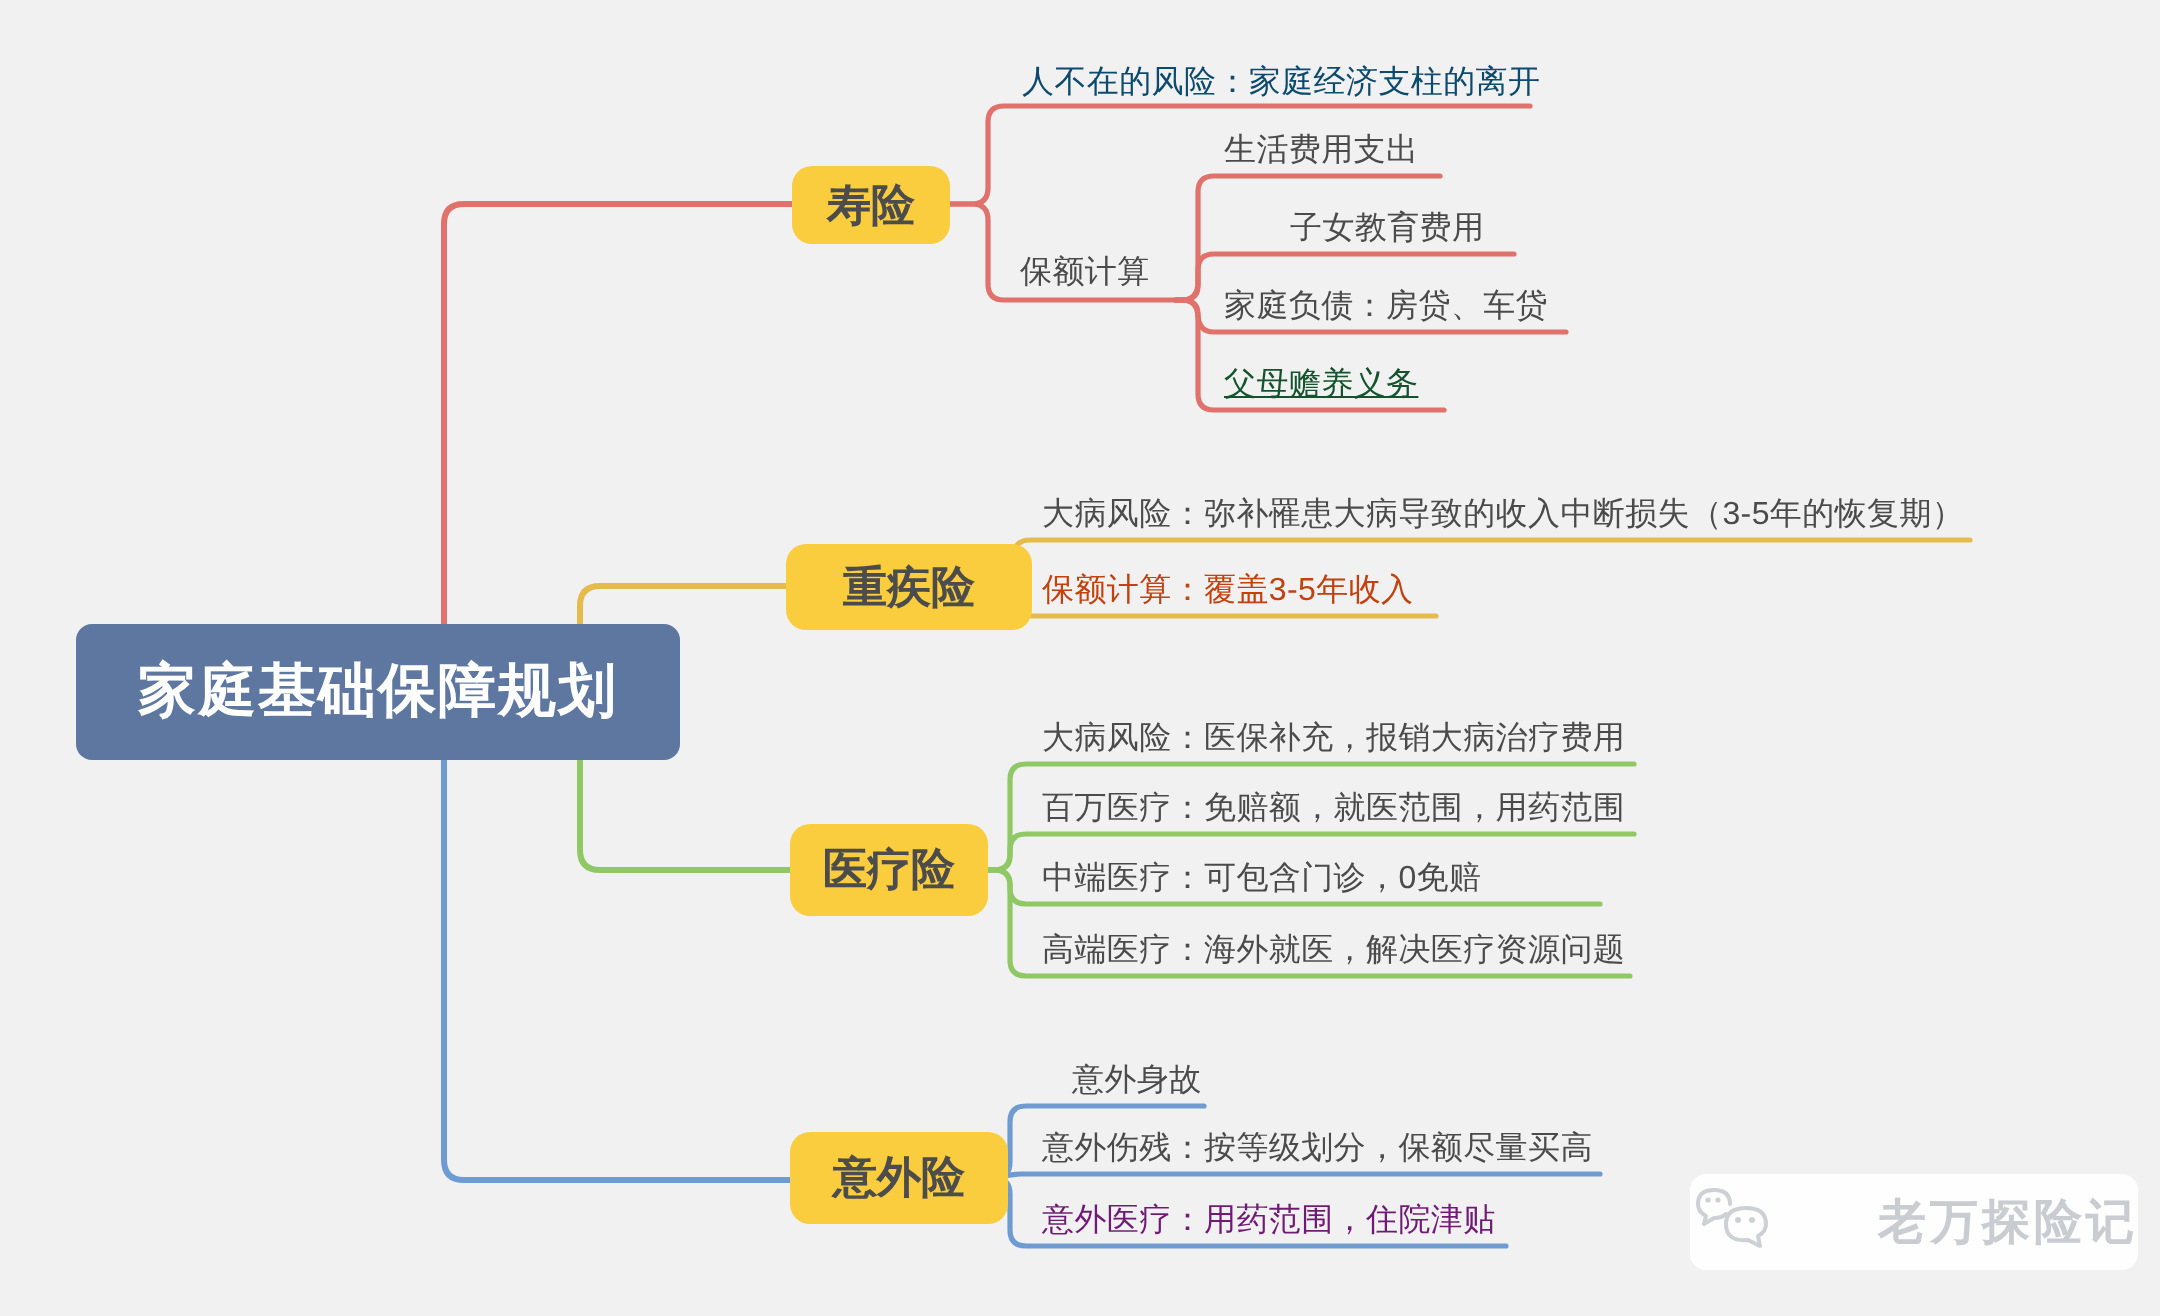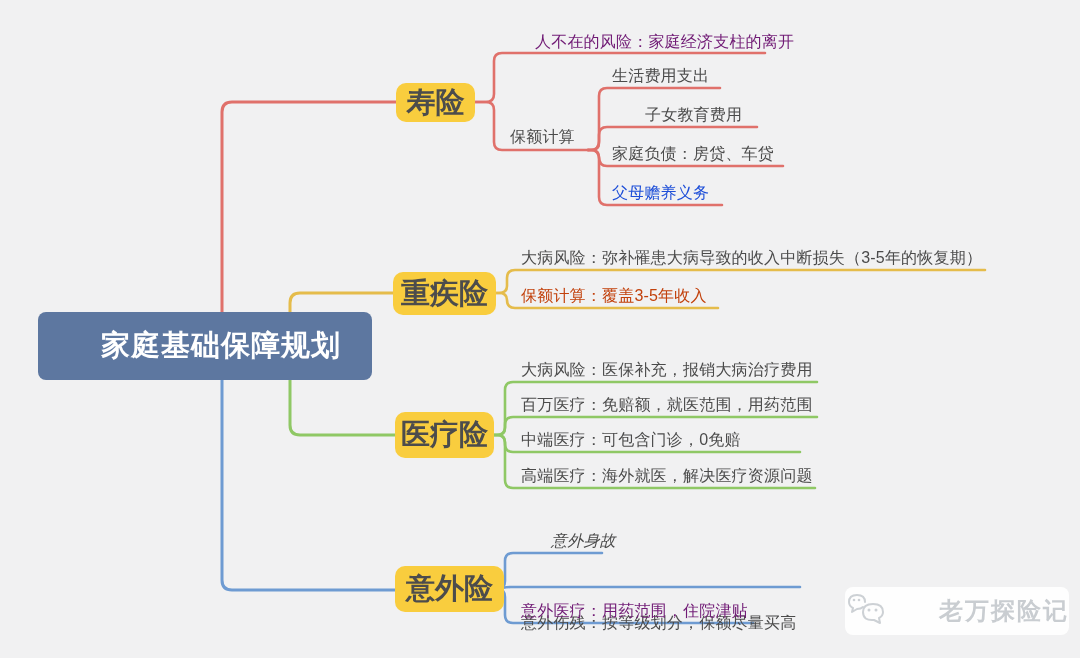--- a/index.html
+++ b/index.html
@@ -13,31 +13,30 @@
   }
   svg.links{position:absolute;left:0;top:0;width:1080px;height:658px;}
   .link{fill:none;stroke-width:2.6;stroke-linecap:round;}
   .trunk{stroke-width:3;}
   .rootnode{
     position:absolute;left:38px;top:312px;width:302px;height:68px;
     border-radius:8px;
     display:flex;align-items:center;justify-content:center;
     font-size:29px;font-weight:bold;letter-spacing:1px;
     cursor:default;
-    padding-left:32px;
   }
   .bnode{
     position:absolute;
     border-radius:10px;
     display:flex;align-items:center;justify-content:center;
-    font-size:29px;font-weight:bold;
+    font-size:22px;font-weight:bold;
     cursor:default;
   }
   .bnode.b1{left:396px;top:83px;width:79px;height:39px;}
-  .bnode.b2{left:393px;top:272px;width:103px;height:43px;}
+  .bnode.b2{left:393px;top:272px;width:123px;height:43px;}
   .bnode.b3{left:395px;top:412px;width:99px;height:46px;}
   .bnode.b4{left:395px;top:566px;width:109px;height:46px;}
   .leaf{
     position:absolute;
     font-size:16px;letter-spacing:0.2px;
     white-space:nowrap;line-height:20px;
     cursor:default;
   }
   .watermark{
     position:absolute;left:845px;top:587px;width:224px;height:48px;
@@ -82,37 +81,37 @@
     <path class="link" d="M 493 589 L 497 589 Q 505 589 505 597 L 505 615 Q 505 623 513 623 L 753 623" stroke="#6e9bd2"></path>
   </svg>
 
   <div class="rootnode" style="background:#5d77a0;color:#ffffff;" title="家庭基础保障规划">家庭基础保障规划</div>
 
   <div class="bnode b1" style="background:#f9cd3e;color:#4c4c4c;">寿险</div>
   <div class="bnode b2" style="background:#f9cd3e;color:#4c4c4c;">重疾险</div>
   <div class="bnode b3" style="background:#f9cd3e;color:#4c4c4c;">医疗险</div>
   <div class="bnode b4" style="background:#f9cd3e;color:#4c4c4c;">意外险</div>
 
-  <span class="leaf" style="left:535px;top:32px;color:#701a75;text-align:center;">人不在的风险：家庭经济支柱的离开</span>
+  <span class="leaf" style="left:511px;top:32px;color:#0c4a6e;text-align:center;">人不在的风险：家庭经济支柱的离开</span>
   <span class="leaf" style="left:510px;top:127px;color:#4b4b4b;">保额计算</span>
   <span class="leaf" style="left:612px;top:66px;color:#4b4b4b;">生活费用支出</span>
   <span class="leaf" style="left:612px;top:105px;color:#4b4b4b;margin-left:33px;">子女教育费用</span>
   <span class="leaf" style="left:612px;top:144px;color:#4b4b4b;">家庭负债：房贷、车贷</span>
-  <span class="leaf" style="left:612px;top:183px;color:#1d4ed8;">父母赡养义务</span>
+  <span class="leaf" style="left:612px;top:183px;color:#14532d;text-decoration:underline;">父母赡养义务</span>
 
   <span class="leaf" style="left:521px;top:248px;color:#4b4b4b;">大病风险：弥补罹患大病导致的收入中断损失（3-5年的恢复期）</span>
   <span class="leaf" style="left:521px;top:286px;color:#c2410c;text-align:center;">保额计算：覆盖3-5年收入</span>
 
   <span class="leaf" style="left:521px;top:360px;color:#4b4b4b;">大病风险：医保补充，报销大病治疗费用</span>
   <span class="leaf" style="left:521px;top:395px;color:#4b4b4b;">百万医疗：免赔额，就医范围，用药范围</span>
   <span class="leaf" style="left:521px;top:430px;color:#4b4b4b;">中端医疗：可包含门诊，0免赔</span>
   <span class="leaf" style="left:521px;top:466px;color:#4b4b4b;">高端医疗：海外就医，解决医疗资源问题</span>
 
-  <span class="leaf" style="left:551px;top:531px;color:#4b4b4b;font-style:italic;">意外身故</span>
-  <span class="leaf" style="left:521px;top:565px;color:#4b4b4b;margin-top:48px;">意外伤残：按等级划分，保额尽量买高</span>
+  <span class="leaf" style="left:536px;top:531px;color:#4b4b4b;">意外身故</span>
+  <span class="leaf" style="left:521px;top:565px;color:#4b4b4b;">意外伤残：按等级划分，保额尽量买高</span>
   <span class="leaf" style="left:521px;top:601px;color:#701a75;">意外医疗：用药范围，住院津贴</span>
 
   <div class="watermark">
     <span class="wm-icon">
       <svg width="46" height="36" viewBox="0 0 46 36" xmlns="http://www.w3.org/2000/svg">
         <g fill="none" stroke="#cdd1d5" stroke-width="2" stroke-linecap="round" stroke-linejoin="round">
           <path d="M 20 11 Q 20 4 12 4 Q 4 4 4 11 Q 4 15 8 17 L 7 21 L 12 18 Q 16 18 18 16"></path>
           <path d="M 18 21 Q 18 13 28 13 Q 38 13 38 21 Q 38 25 34 27 L 35 32 L 29 29 Q 18 30 18 21 Z"></path>
         </g>
         <g fill="#cdd1d5">

